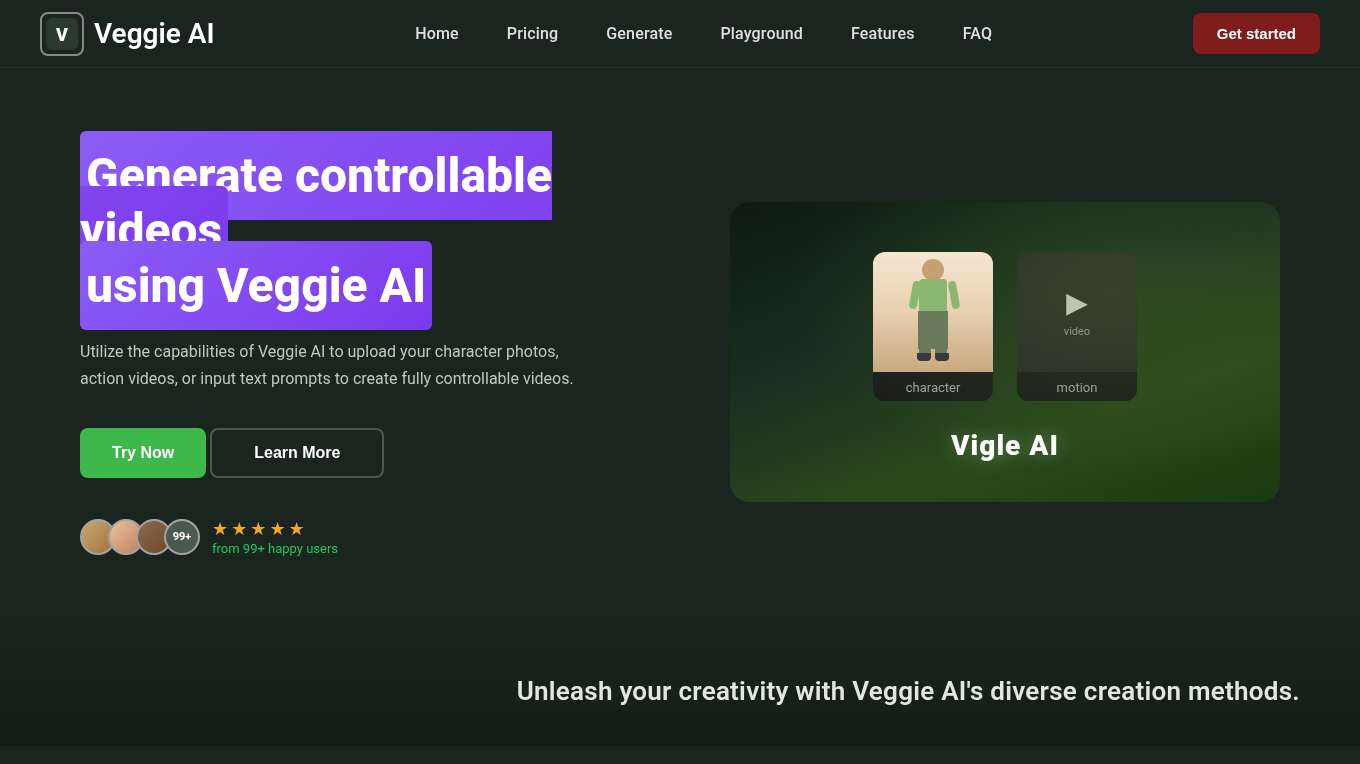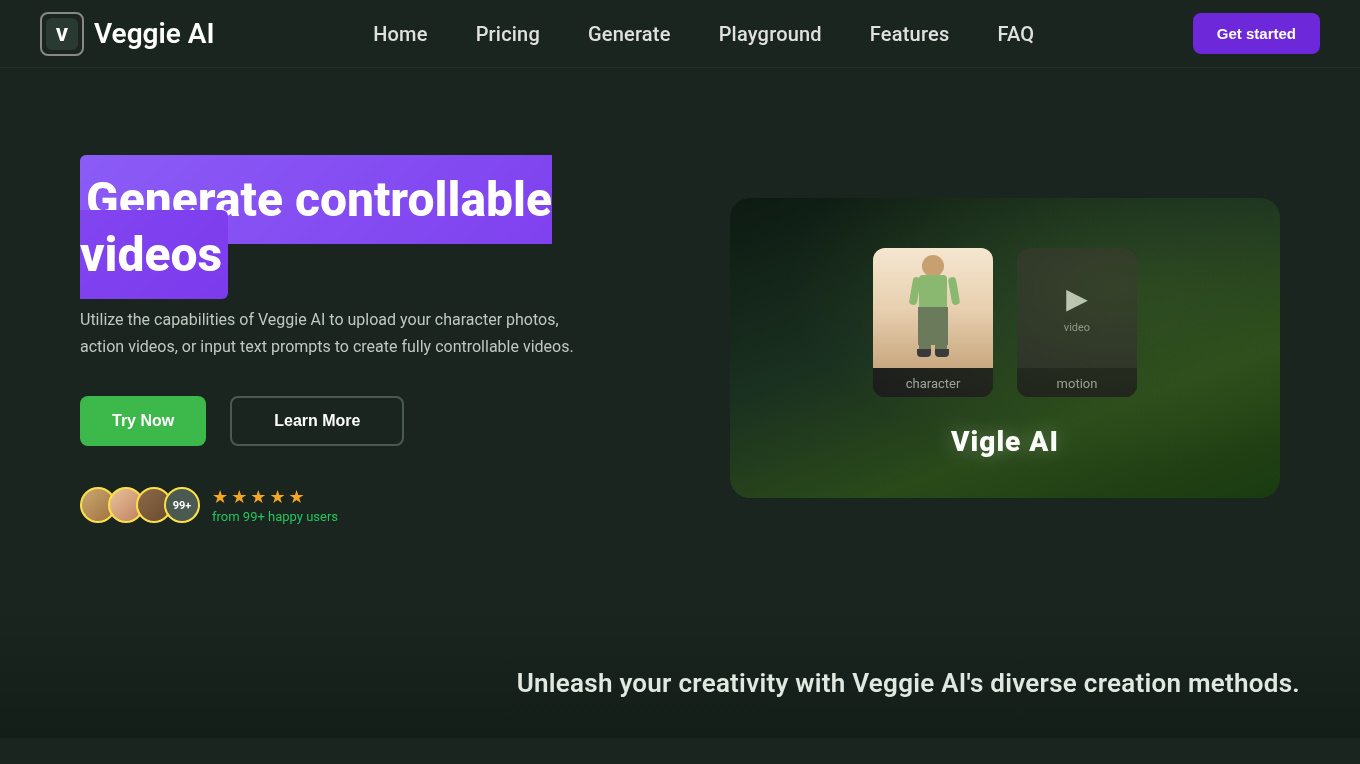--- a/index.html
+++ b/index.html
@@ -55,27 +55,27 @@
     .nav-links {
       display: flex;
       align-items: center;
       gap: 48px;
       list-style: none;
     }
 
     .nav-links a {
       color: #e0e0e0;
       text-decoration: none;
-      font-size: 20px;
+      font-size: 16px;
       font-weight: 500;
       letter-spacing: 0.01em;
     }
 
     .btn-get-started {
-      background-color: #6d28d9;
+      background-color: #7f1d1d;
       color: white;
       border: none;
       padding: 12px 24px;
       border-radius: 8px;
       font-size: 15px;
       font-weight: 600;
       cursor: pointer;
       white-space: nowrap;
     }
 
@@ -110,21 +110,21 @@
     .hero-description {
       font-size: 16px;
       line-height: 1.7;
       color: #c0c8c0;
       margin-bottom: 36px;
       max-width: 500px;
     }
 
     .hero-buttons {
       display: flex;
-      gap: 24px;
+      gap: 4px;
       margin-bottom: 40px;
     }
 
     .btn-try-now {
       background-color: #3db84a;
       color: white;
       border: none;
       padding: 14px 32px;
       border-radius: 8px;
       font-size: 16px;
@@ -151,21 +151,21 @@
 
     .avatars {
       display: flex;
       align-items: center;
     }
 
     .avatar {
       width: 36px;
       height: 36px;
       border-radius: 50%;
-      border: 2px solid #fde047;
+      border: 2px solid #a3a3a3;
       overflow: hidden;
       margin-left: -8px;
       background: #555;
       display: flex;
       align-items: center;
       justify-content: center;
       font-size: 10px;
       color: white;
       font-weight: bold;
     }
@@ -433,20 +433,21 @@
     <li><a href="#">FAQ</a></li>
   </ul>
 
   <button class="btn-get-started">Get started</button>
 </nav>
 
 <section class="hero">
   <div class="hero-left">
     <h1 class="hero-title">
       <span class="highlight">Generate controllable videos</span><br>
+      <span class="highlight">using Veggie AI</span>
     </h1>
 
     <p class="hero-description">Utilize the capabilities of Veggie AI to upload your character photos, action videos, or input text prompts to create fully controllable videos.</p>
 
     <div class="hero-buttons">
       <button class="btn-try-now">Try Now</button>
       <button class="btn-learn-more">Learn More</button>
     </div>
 
     <div class="social-proof">

